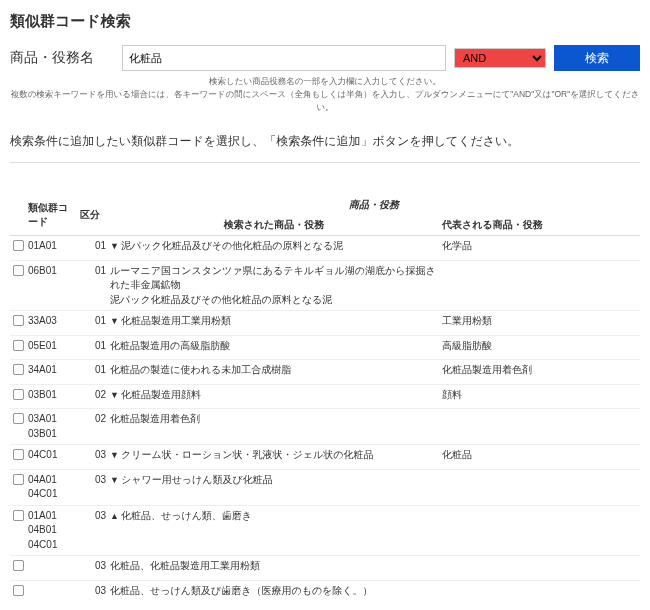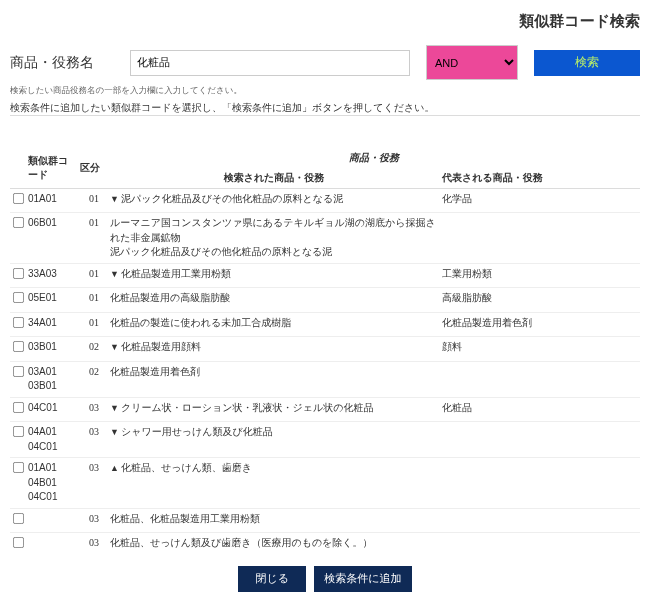--- a/index.html
+++ b/index.html
@@ -1,33 +1,33 @@
 <!DOCTYPE html>
 <html><head>
   <meta charset="utf-8">
   <style>
     * { box-sizing: border-box; margin: 0; padding: 0; }
     body { font-family: "Meiryo", "Hiragino Sans", sans-serif; font-size: 11px; color: #333; background: #fff; }
     .page { width: 650px; margin: 0 auto; padding: 4px 10px 10px; }
-    h1.title { text-align: right; font-size: 15px; font-weight: bold; padding: 8px 0 14px; }
-    .search-row { display: flex; align-items: center; gap: 16px; margin-bottom: 4px; }
+    h1.title { text-align: left; font-size: 15px; font-weight: bold; padding: 8px 0 14px; }
+    .search-row { display: flex; align-items: center; gap: 8px; margin-bottom: 4px; }
     .search-label { font-size: 14px; font-weight: 500; width: 104px; }
     .search-input { flex: 1; height: 26px; border: 1px solid #ccc; padding: 0 6px; font-size: 11px; }
-    .logic-select { width: 92px; height: 35px; border: 1px solid #ccc; padding: 0 4px; font-size: 11px; background:#ec4899; }
-    .search-btn { width: 106px; height: 26px; background: #0b57d0; color: #bef264; border: none; font-size: 12px; cursor: pointer; }
-    .hints { font-size: 8.5px; color: #666; line-height: 1.5; margin-bottom: 4px; }
-    .instruction { font-size: 10px; margin-bottom: 0; }
+    .logic-select { width: 92px; height: 20px; border: 1px solid #ccc; padding: 0 4px; font-size: 11px; background:#ef4444; }
+    .search-btn { width: 86px; height: 26px; background: #0b57d0; color: #ffffff; border: none; font-size: 12px; cursor: pointer; }
+    .hints { font-size: 8.5px; color: #666; line-height: 1.5; margin-bottom: 20px; text-align: center; }
+    .instruction { font-size: 12px; margin-bottom: 12px; }
     .table-wrap { position: relative; border-top: 1px solid #dcdcdc; }
     .scroll-area { max-height: 440px; overflow-y: scroll; }
     table { width: 100%; border-collapse: collapse; table-layout: fixed; margin-top: 32px; }
     thead th { font-size: 10px; font-weight: bold; text-align: left; border-bottom: 1px solid #dcdcdc; padding: 3px 2px; background:#fff; }
     thead .super { text-align: center; border-bottom: none; font-style: italic; }
     tbody td { font-size: 10px; border-bottom: 1px solid #eee; padding: 3px 2px; vertical-align: top; line-height: 1.45; }
     tbody td.code { white-space: pre-line; }
-    tbody td.div { text-align: center; padding-left:4px;font-family:Liberation Serif, serif; }
+    tbody td.div { text-align: right; padding-left:4px; }
     .toggle { display:inline-block; font-size:9px; color:#333; margin-right:2px; }
     .btn-row { display:flex; justify-content:center; gap:8px; padding-top:10px; }
     .footer-btn { min-width:68px; height:26px; background:#0f2a56; color:#fff; border:none; font-size:11px; padding:0 10px; cursor:pointer; }
     .multi-line { white-space: pre-line; }
     col.c-chk { width: 16px; }
     col.c-code { width: 52px; }
     col.c-div { width: 30px; }
     col.c-name { width: auto; }
     col.c-rep { width: 200px; }
     input[type=checkbox]{ transform: scale(0.85); }
@@ -40,20 +40,21 @@
 
   <div class="search-row">
     <div class="search-label">商品・役務名</div>
     <input class="search-input" type="text" value="化粧品" style="">
     <select class="logic-select"><option value="AND">AND</option><option value="OR">OR</option></select>
     <button class="search-btn">検索</button>
   </div>
 
   <div class="hints">
     <div>検索したい商品役務名の一部を入力欄に入力してください。</div>
+    <div>複数の検索キーワードを用いる場合には、各キーワードの間にスペース（全角もしくは半角）を入力し、プルダウンメニューにて"AND"又は"OR"を選択してください。</div>
   </div>
 
   <div class="instruction">検索条件に追加したい類似群コードを選択し、「検索条件に追加」ボタンを押してください。</div>
 
   <div class="table-wrap">
     <div class="scroll-area">
       <table>
         <colgroup>
           <col class="c-chk">
             <col class="c-code">

